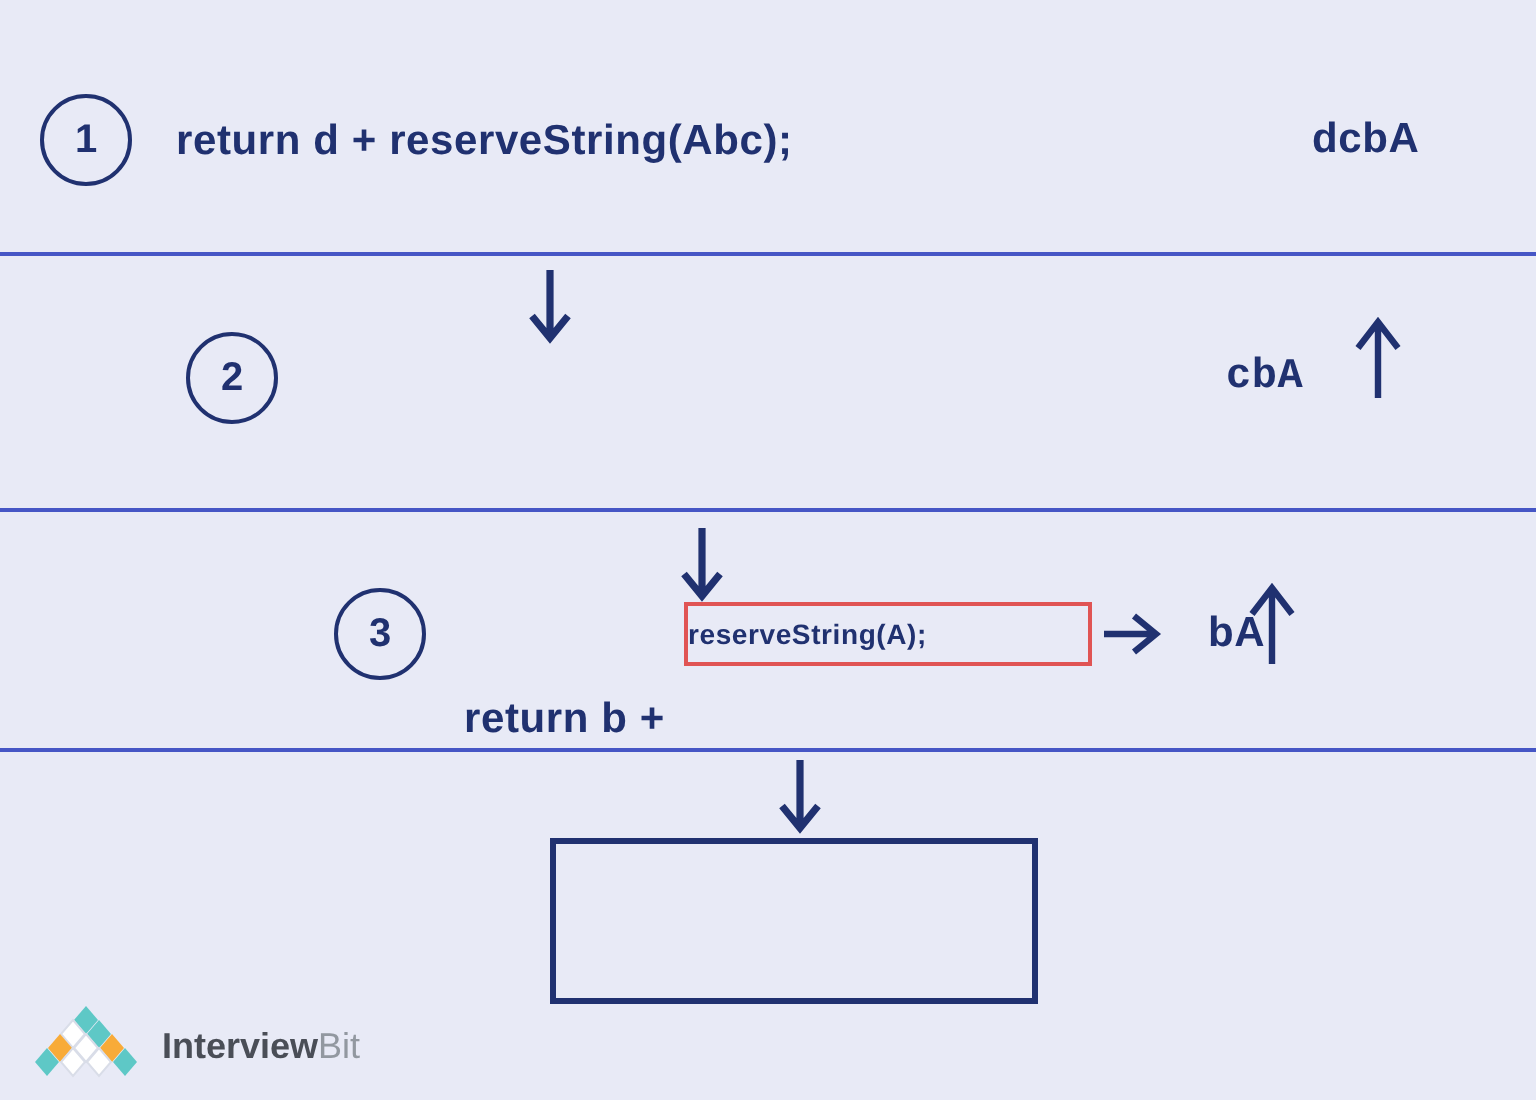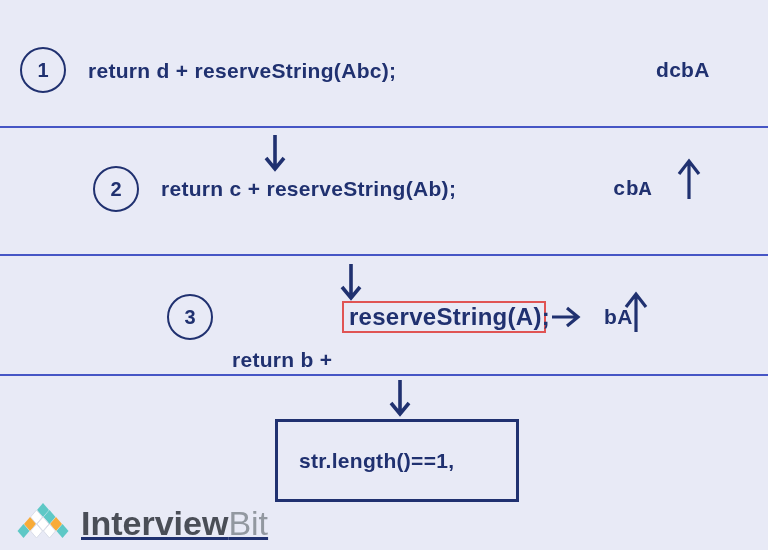--- a/index.html
+++ b/index.html
@@ -18,36 +18,36 @@
   }
   .code, .result {
     position:absolute; transform:translateY(-50%); white-space:nowrap;
     font-weight:bold; font-size:21px; letter-spacing:0.3px;text-align:center;
   }
   .arrow { position:absolute; }
   .arrow path { stroke:var(--ink,#203170); fill:none; }
   .hl-box {
     position:absolute; box-sizing:border-box;
     border:2.5px solid var(--highlight-box,#e05454);
-    display:flex; align-items:center; justify-content:center;
-    font-weight:bold; font-size:24px; letter-spacing:0.3px; white-space:nowrap;padding-left:11px;
+    display:flex; align-items:center; 
+    font-weight:bold; font-size:14px; letter-spacing:0.3px; white-space:nowrap;
   }
   .base-box {
     position:absolute; box-sizing:border-box;
     border:3px solid var(--ink,#203170);
     display:flex; flex-direction:column; justify-content:center;
     padding-left:21px; font-weight:bold; font-size:21px;
     line-height:29px; letter-spacing:0.3px;
   }
   .logo { position:absolute; display:flex; align-items:center; }
   .logo-mark { display:block; }
   .dm-teal   { fill:var(--logo-teal,#5ec8c6); }
   .dm-orange { fill:var(--logo-orange,#f8ab38); }
   .dm-white  { fill:#ffffff; stroke:#d9dde8; stroke-width:1; }
-  .logo-text { font-size:34px; margin-left:9px; white-space:nowrap;text-decoration:underline; }
+  .logo-text { font-size:18px; margin-left:9px; white-space:nowrap; }
   .logo-text .primary   { color:var(--logo-text-primary,#4a4e57); font-weight:bold; }
   .logo-text .secondary { color:var(--logo-text-secondary,#9298a0); font-weight:normal; }
 </style>
 </head>
 <body>
 
 <div class="canvas">
 
   <div class="circle" style="left:20px; top:47px;">
     <span>1</span>
@@ -56,21 +56,20 @@
   <div class="result" style="left:656px; top:70px;">dcbA</div>
 
   <div class="divider" style="top:126px;"></div>
 
   <svg class="arrow" style="left:263px; top:134px;" width="24" height="40" viewBox="0 0 24 40">
     <path d="M12 1 V33 M3 24 L12 35 L21 24" stroke-width="3.6"></path>
   </svg>
   <div class="circle" style="left:93px; top:166px;">
     <span>2</span>
   </div>
-  <div class="code" style="left:161px; top:189px;">return c + reserveString(Ab);</div>
   <div class="result" style="left:613px; top:189px;font-family:Liberation Mono, monospace;">cbA</div>
   <svg class="arrow" style="left:676px; top:158px;" width="26" height="42" viewBox="0 0 26 42">
     <path d="M13 41 V5 M3 16 L13 3 L23 16" stroke-width="3.2"></path>
   </svg>
 
   <div class="divider" style="top:254px;"></div>
 
   <svg class="arrow" style="left:339px; top:263px;" width="24" height="40" viewBox="0 0 24 40">
     <path d="M12 1 V33 M3 24 L12 35 L21 24" stroke-width="3.6"></path>
   </svg>
@@ -88,21 +87,20 @@
   <svg class="arrow" style="left:623px; top:291px;" width="26" height="42" viewBox="0 0 26 42">
     <path d="M13 41 V5 M3 16 L13 3 L23 16" stroke-width="3.2"></path>
   </svg>
 
   <div class="divider" style="top:374px;"></div>
 
   <svg class="arrow" style="left:388px; top:379px;" width="24" height="40" viewBox="0 0 24 40">
     <path d="M12 1 V33 M3 24 L12 35 L21 24" stroke-width="3.6"></path>
   </svg>
   <div class="base-box" style="left:275px; top:419px; width:244px; height:83px;">
-    <div>str.length()==1,</div>
   </div>
 
   <div class="logo" style="left:14px; top:502px;">
     <svg class="logo-mark" width="58" height="43" viewBox="0 0 58 43">
 
       <polygon class="dm-teal" points="29,1 35,8 29,15 23,8"></polygon>
 
       <polygon class="dm-white" points="22.5,8 28.5,15 22.5,22 16.5,15"></polygon>
       <polygon class="dm-teal" points="35.5,8 41.5,15 35.5,22 29.5,15"></polygon>
 

